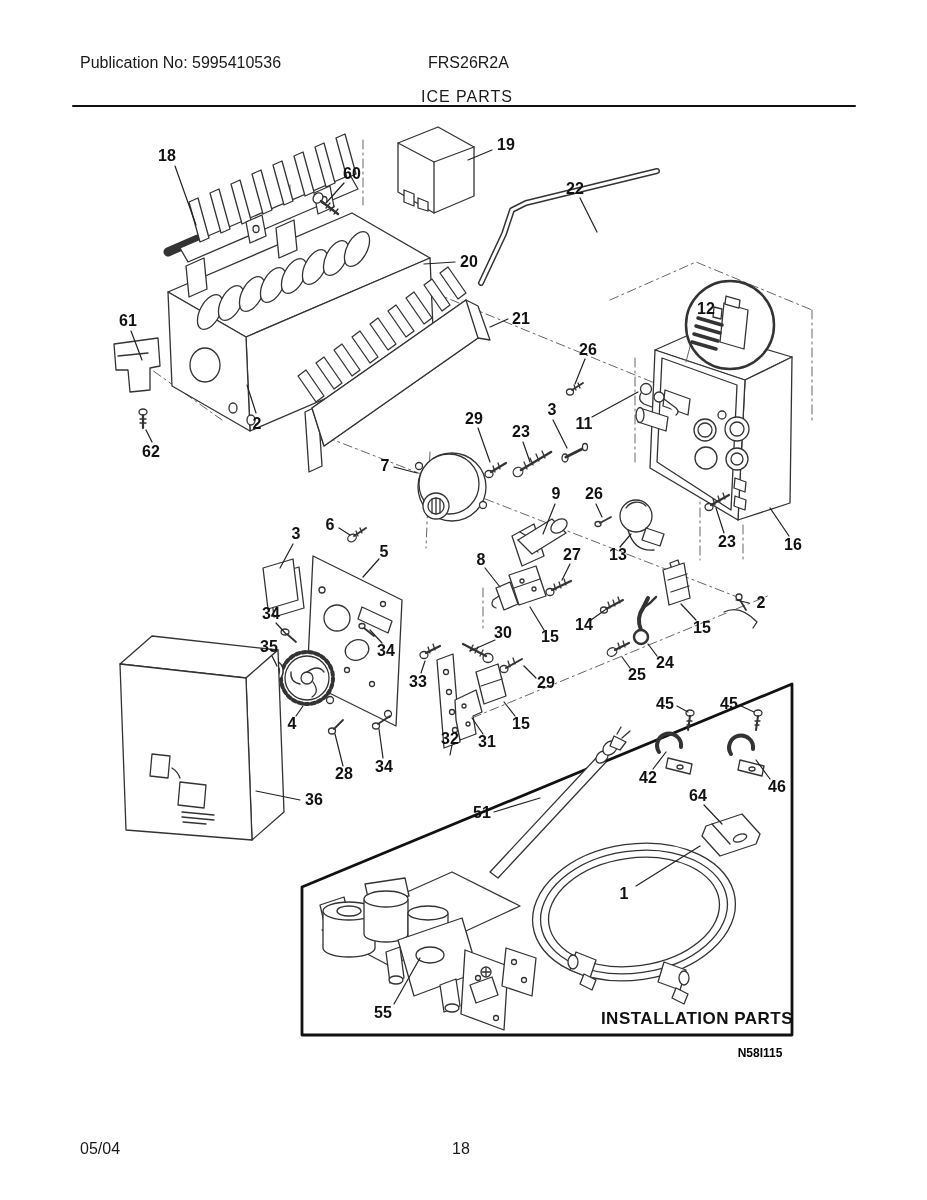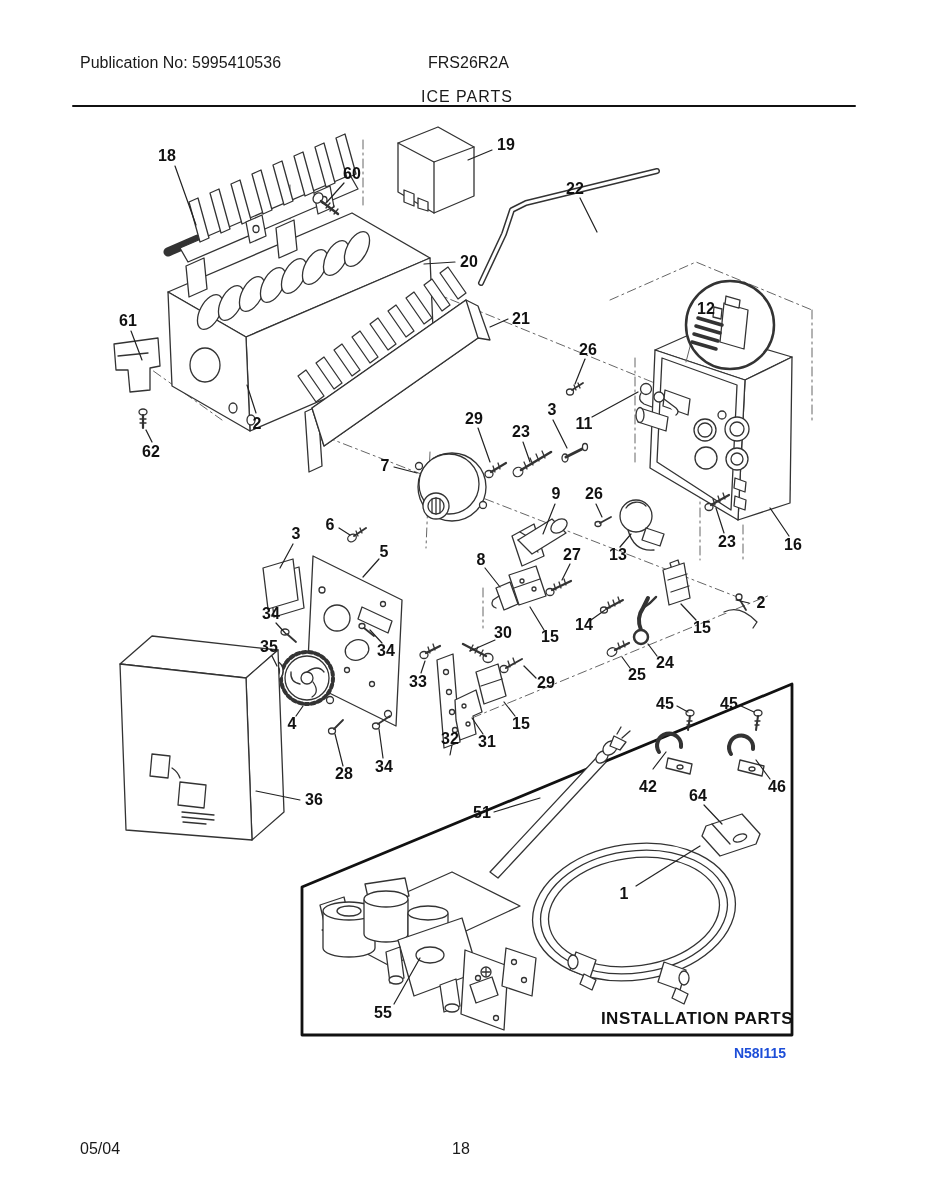--- a/index.html
+++ b/index.html
@@ -4,22 +4,22 @@
 <style>
   html,body{margin:0;padding:0;background:#fff;}
   #page{position:relative;width:927px;height:1200px;background:#ffffff;overflow:hidden;
         font-family:"Liberation Sans",sans-serif;color:#1a1a1a;}
   .txt{position:absolute;font-size:16px;white-space:nowrap;}
   .title{letter-spacing:1px;}
   .callout{position:absolute;transform:translate(-50%,-50%);font-weight:bold;font-size:16px;
            color:#111;white-space:nowrap;}
   .boxlabel{position:absolute;transform:translate(-50%,-50%);font-weight:bold;font-size:17px;
             letter-spacing:0.5px;color:#111;white-space:nowrap;}
-  .diagcode{position:absolute;transform:translate(-50%,-50%);font-weight:bold;font-size:14px;
-            color:#1d4ed8;white-space:nowrap;}
+  .diagcode{position:absolute;transform:translate(-50%,-50%);font-weight:bold;font-size:12px;
+            color:#000000;white-space:nowrap;}
   svg{position:absolute;left:0;top:0;}
 </style>
 </head>
 <body>
 
 <div id="page">
 
   <svg width="927" height="1200" viewBox="0 0 927 1200">
     <g fill="none" stroke="#333" stroke-width="1.3" stroke-linejoin="round" stroke-linecap="round">
 
@@ -563,21 +563,21 @@
       <div class="callout" style="left: 546px; top: 683px;">29</div>
       <div class="callout" style="left: 292px; top: 724px;">4</div>
       <div class="callout" style="left: 521px; top: 724px;">15</div>
       <div class="callout" style="left: 487px; top: 742px;">31</div>
       <div class="callout" style="left: 450px; top: 739px;">32</div>
       <div class="callout" style="left: 344px; top: 774px;">28</div>
       <div class="callout" style="left: 384px; top: 767px;">34</div>
       <div class="callout" style="left: 314px; top: 800px;">36</div>
       <div class="callout" style="left: 665px; top: 704px;">45</div>
       <div class="callout" style="left: 729px; top: 704px;">45</div>
-      <div class="callout" style="left: 648px; top: 778px; margin-top: 9px;">42</div>
+      <div class="callout" style="left: 648px; top: 778px;">42</div>
       <div class="callout" style="left: 777px; top: 787px;">46</div>
       <div class="callout" style="left: 698px; top: 796px;">64</div>
       <div class="callout" style="left: 482px; top: 813px;">51</div>
       <div class="callout" style="left: 624px; top: 894px;">1</div>
       <div class="callout" style="left: 383px; top: 1013px;">55</div>
     </div>
 
   <div class="boxlabel" style="left:697px;top:1019px;">INSTALLATION PARTS</div>
   <div class="diagcode" style="left:760px;top:1053px;">N58I115</div>
 

